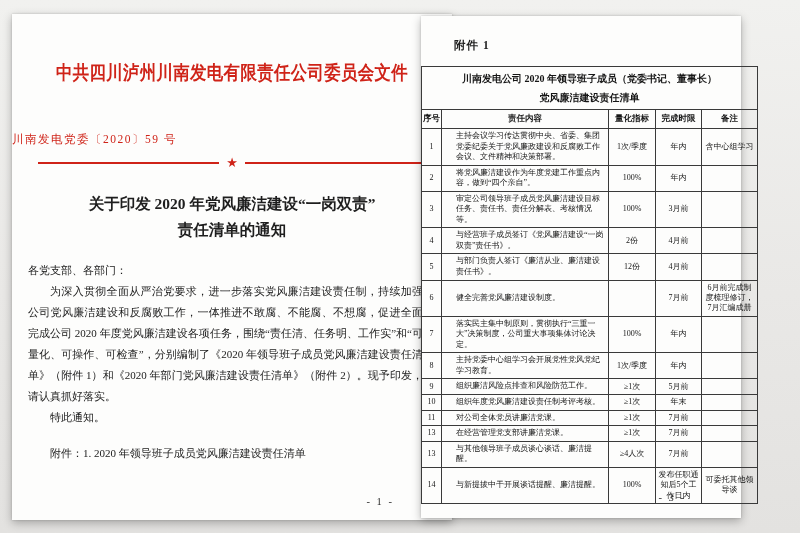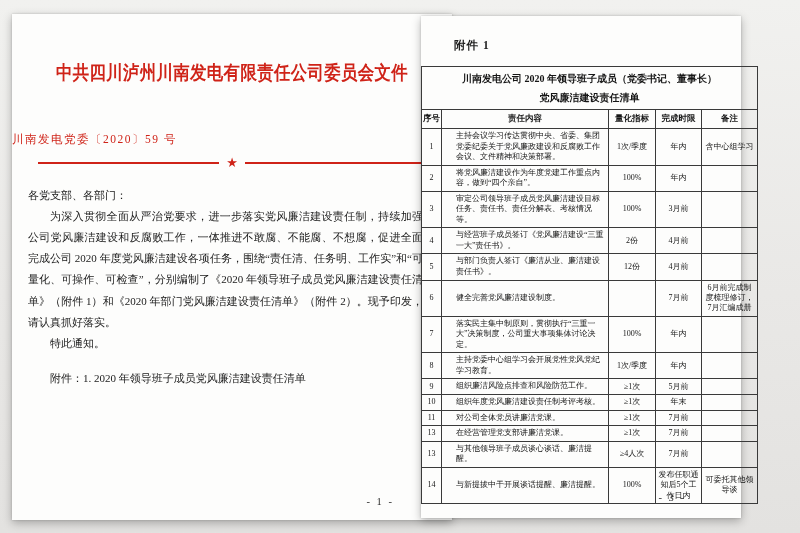--- a/index.html
+++ b/index.html
@@ -65,20 +65,24 @@
 
 <div class="canvas">
 
   <div class="page page-left">
     <div class="red-head">中共四川泸州川南发电有限责任公司委员会文件</div>
     <div class="doc-no">川南发电党委〔2020〕59 号</div>
     <div class="red-rule">
       <span class="rule-line"></span>
       <span class="star">★</span>
       <span class="rule-line"></span>
+    </div>
+    <div class="doc-title">
+      <div>关于印发 2020 年党风廉洁建设“一岗双责”</div>
+      <div>责任清单的通知</div>
     </div>
     <div class="left-body">
       <p class="salutation">各党支部、各部门：</p>
       <p class="body-para">为深入贯彻全面从严治党要求，进一步落实党风廉洁建设责任制，持续加强公司党风廉洁建设和反腐败工作，一体推进不敢腐、不能腐、不想腐，促进全面完成公司 2020 年度党风廉洁建设各项任务，围绕“责任清、任务明、工作实”和“可量化、可操作、可检查”，分别编制了《2020 年领导班子成员党风廉洁建设责任清单》（附件 1）和《2020 年部门党风廉洁建设责任清单》（附件 2）。现予印发，请认真抓好落实。</p>
       <p class="body-para">特此通知。</p>
       <p class="attachment-line">附件：1. 2020 年领导班子成员党风廉洁建设责任清单</p>
     </div>
     <div class="page-no page-no-left">- 1 -</div>
   </div>
 
@@ -124,21 +128,21 @@
           </tr>
           <tr>
             <td class="c-no">3</td>
             <td class="c-content">审定公司领导班子成员党风廉洁建设目标任务、责任书、责任分解表、考核情况等。</td>
             <td class="c-ind">100%</td>
             <td class="c-dl">3月前</td>
             <td class="c-rm"></td>
           </tr>
           <tr>
             <td class="c-no">4</td>
-            <td class="c-content">与经营班子成员签订《党风廉洁建设“三重一大”责任书》。</td>
+            <td class="c-content">与经营班子成员签订《党风廉洁建设“一岗双责”责任书》。</td>
             <td class="c-ind">2份</td>
             <td class="c-dl">4月前</td>
             <td class="c-rm"></td>
           </tr>
           <tr>
             <td class="c-no">5</td>
             <td class="c-content">与部门负责人签订《廉洁从业、廉洁建设责任书》。</td>
             <td class="c-ind">12份</td>
             <td class="c-dl">4月前</td>
             <td class="c-rm"></td>

